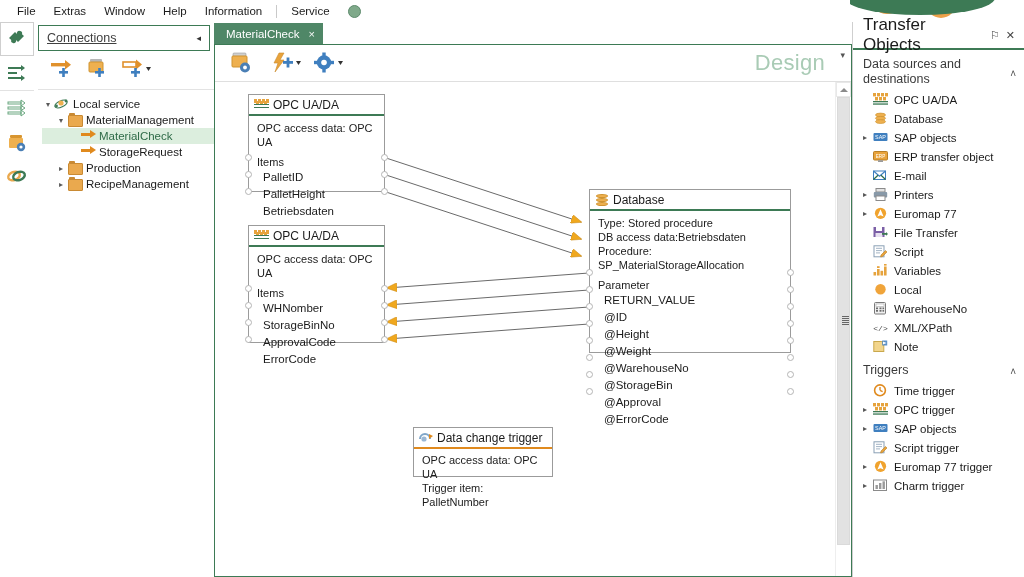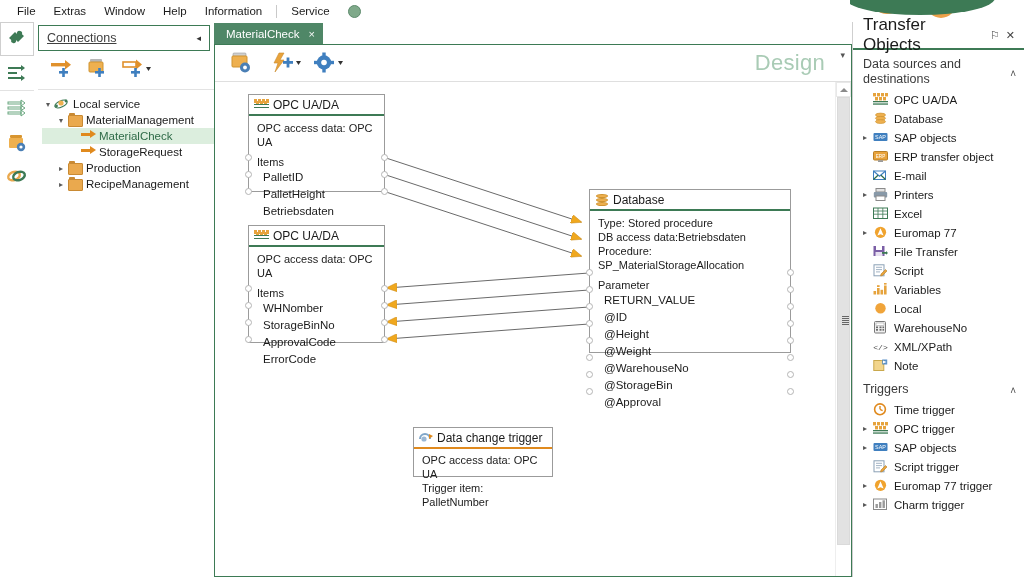--- a/index.html
+++ b/index.html
@@ -403,20 +403,21 @@
             <div>DB access data:Betriebsdaten</div>
             <div>Procedure: SP_MaterialStorageAllocation</div>
             <div class="sect">Parameter</div>
             <div class="itm">RETURN_VALUE</div>
             <div class="itm">@ID</div>
             <div class="itm">@Height</div>
             <div class="itm">@Weight</div>
             <div class="itm">@WarehouseNo</div>
             <div class="itm">@StorageBin</div>
             <div class="itm">@Approval</div>
+            <div class="itm">@ErrorCode</div>
           </div>
           <div class="port" style="left:-4px;top:79px"></div>
           <div class="port" style="left:-4px;top:96px"></div>
           <div class="port" style="left:-4px;top:113px"></div>
           <div class="port" style="left:-4px;top:130px"></div>
           <div class="port" style="left:-4px;top:147px"></div>
           <div class="port" style="left:-4px;top:164px"></div>
           <div class="port" style="left:-4px;top:181px"></div>
           <div class="port" style="left:-4px;top:198px"></div>
           <div class="port" style="right:-4px;top:79px"></div>
@@ -527,33 +528,20 @@
         <div class="tp-item">
           <span class="tp-exp">▸</span>
           <span class="tp-gi"><svg width="15" height="13" viewBox="0 0 15 13">
               <rect x="3" y="0.5" width="9" height="3.5" fill="#e4e4e4" stroke="#8a8a8a"></rect>
               <rect x="0.8" y="4" width="13.4" height="5.5" rx="1" fill="#8899a8"></rect>
               <rect x="3" y="8" width="9" height="4.5" fill="#fff" stroke="#8a8a8a"></rect>
             </svg></span>
           <span class="tp-lab">Printers</span>
         </div>
         <div class="tp-item">
-          <span class="tp-noexp"></span>
-          <span class="tp-gi"><svg width="15" height="13" viewBox="0 0 15 13">
-              <rect x="0.5" y="1" width="14" height="10.5" fill="#fff" stroke="#3d7a55"></rect>
-              <g stroke="#3d7a55" stroke-width=".8">
-                <line x1="0.5" y1="4" x2="14.5" y2="4"></line>
-                <line x1="0.5" y1="7.2" x2="14.5" y2="7.2"></line>
-                <line x1="5" y1="1" x2="5" y2="11.5"></line>
-                <line x1="9.8" y1="1" x2="9.8" y2="11.5"></line>
-              </g>
-            </svg></span>
-          <span class="tp-lab">Excel</span>
-        </div>
-        <div class="tp-item">
           <span class="tp-exp">▸</span>
           <span class="tp-gi"><svg width="15" height="13" viewBox="0 0 15 13">
               <circle cx="7.5" cy="6.3" r="5.6" fill="#f0a32e"></circle>
               <path d="M7.5 2.3 L10.6 9.5 L7.5 8.3 L4.4 9.5 Z" fill="#fff"></path>
             </svg></span>
           <span class="tp-lab">Euromap 77</span>
         </div>
         <div class="tp-item">
           <span class="tp-noexp"></span>
           <span class="tp-gi"><svg width="15" height="13" viewBox="0 0 15 13">

